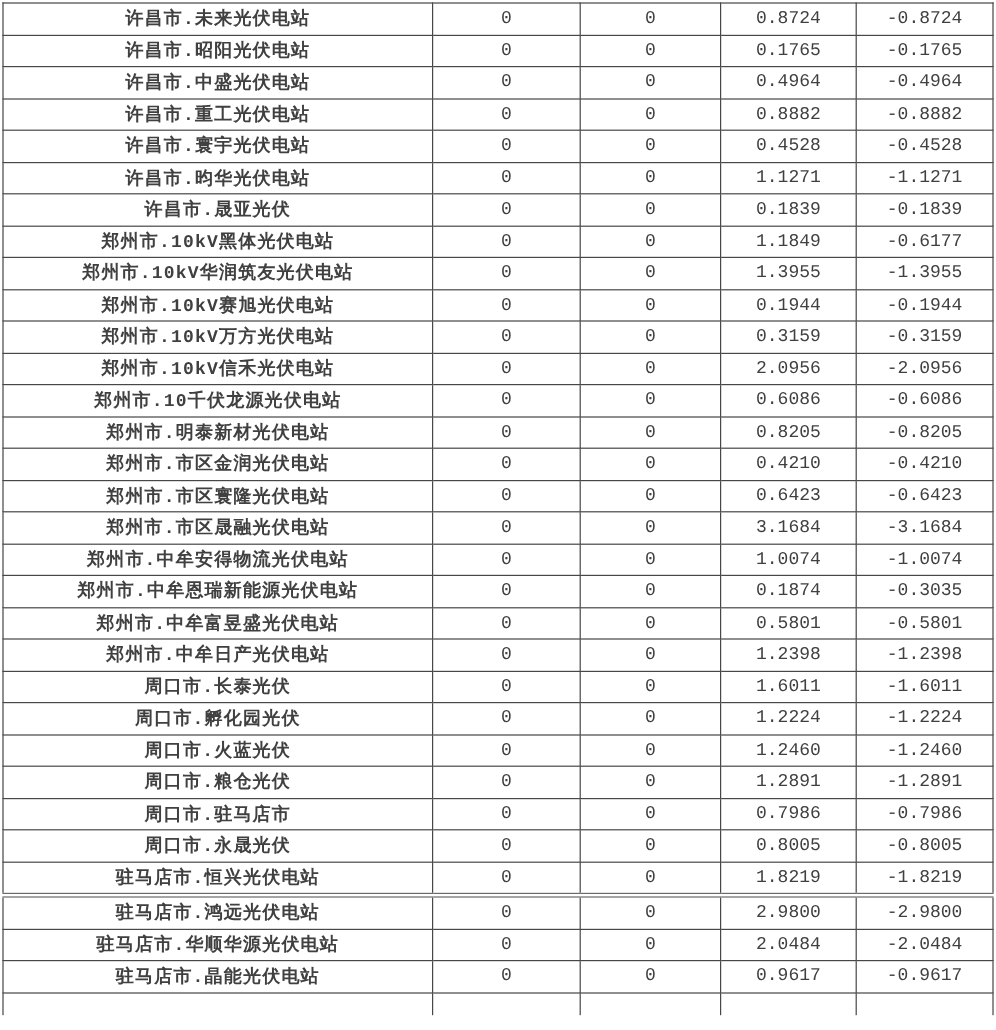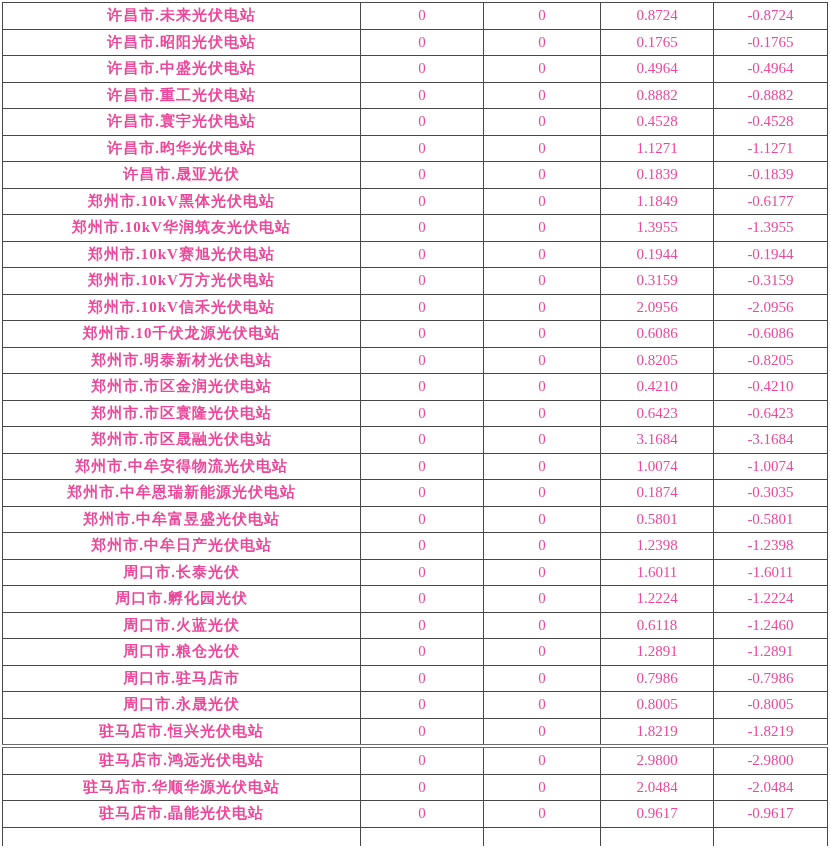--- a/index.html
+++ b/index.html
@@ -6,22 +6,22 @@
     margin: 0;
     padding: 0;
     background: #ffffff;
   }
   .page {
     position: relative;
     width: 830px;
     height: 858px;
     background: #ffffff;
     overflow: hidden;
-    font-family: Liberation Serif, serif;
-    color: #ec4899;
+    font-family: Liberation Mono, monospace;
+    color: #404040;
   }
   table.pv-table {
     position: absolute;
     left: 2px;
     top: 2px;
     width: 825px;
     border-collapse: collapse;
     table-layout: fixed;
   }
   table.pv-table td {
@@ -223,21 +223,21 @@
     <td class="name-cell">周口市.孵化园光伏</td>
     <td class="num-cell">0</td>
     <td class="num-cell">0</td>
     <td class="num-cell">1.2224</td>
     <td class="num-cell">-1.2224</td>
   </tr>
         <tr>
     <td class="name-cell">周口市.火蓝光伏</td>
     <td class="num-cell">0</td>
     <td class="num-cell">0</td>
-    <td class="num-cell">0.6118</td>
+    <td class="num-cell">1.2460</td>
     <td class="num-cell">-1.2460</td>
   </tr>
         <tr>
     <td class="name-cell">周口市.粮仓光伏</td>
     <td class="num-cell">0</td>
     <td class="num-cell">0</td>
     <td class="num-cell">1.2891</td>
     <td class="num-cell">-1.2891</td>
   </tr>
         <tr>

